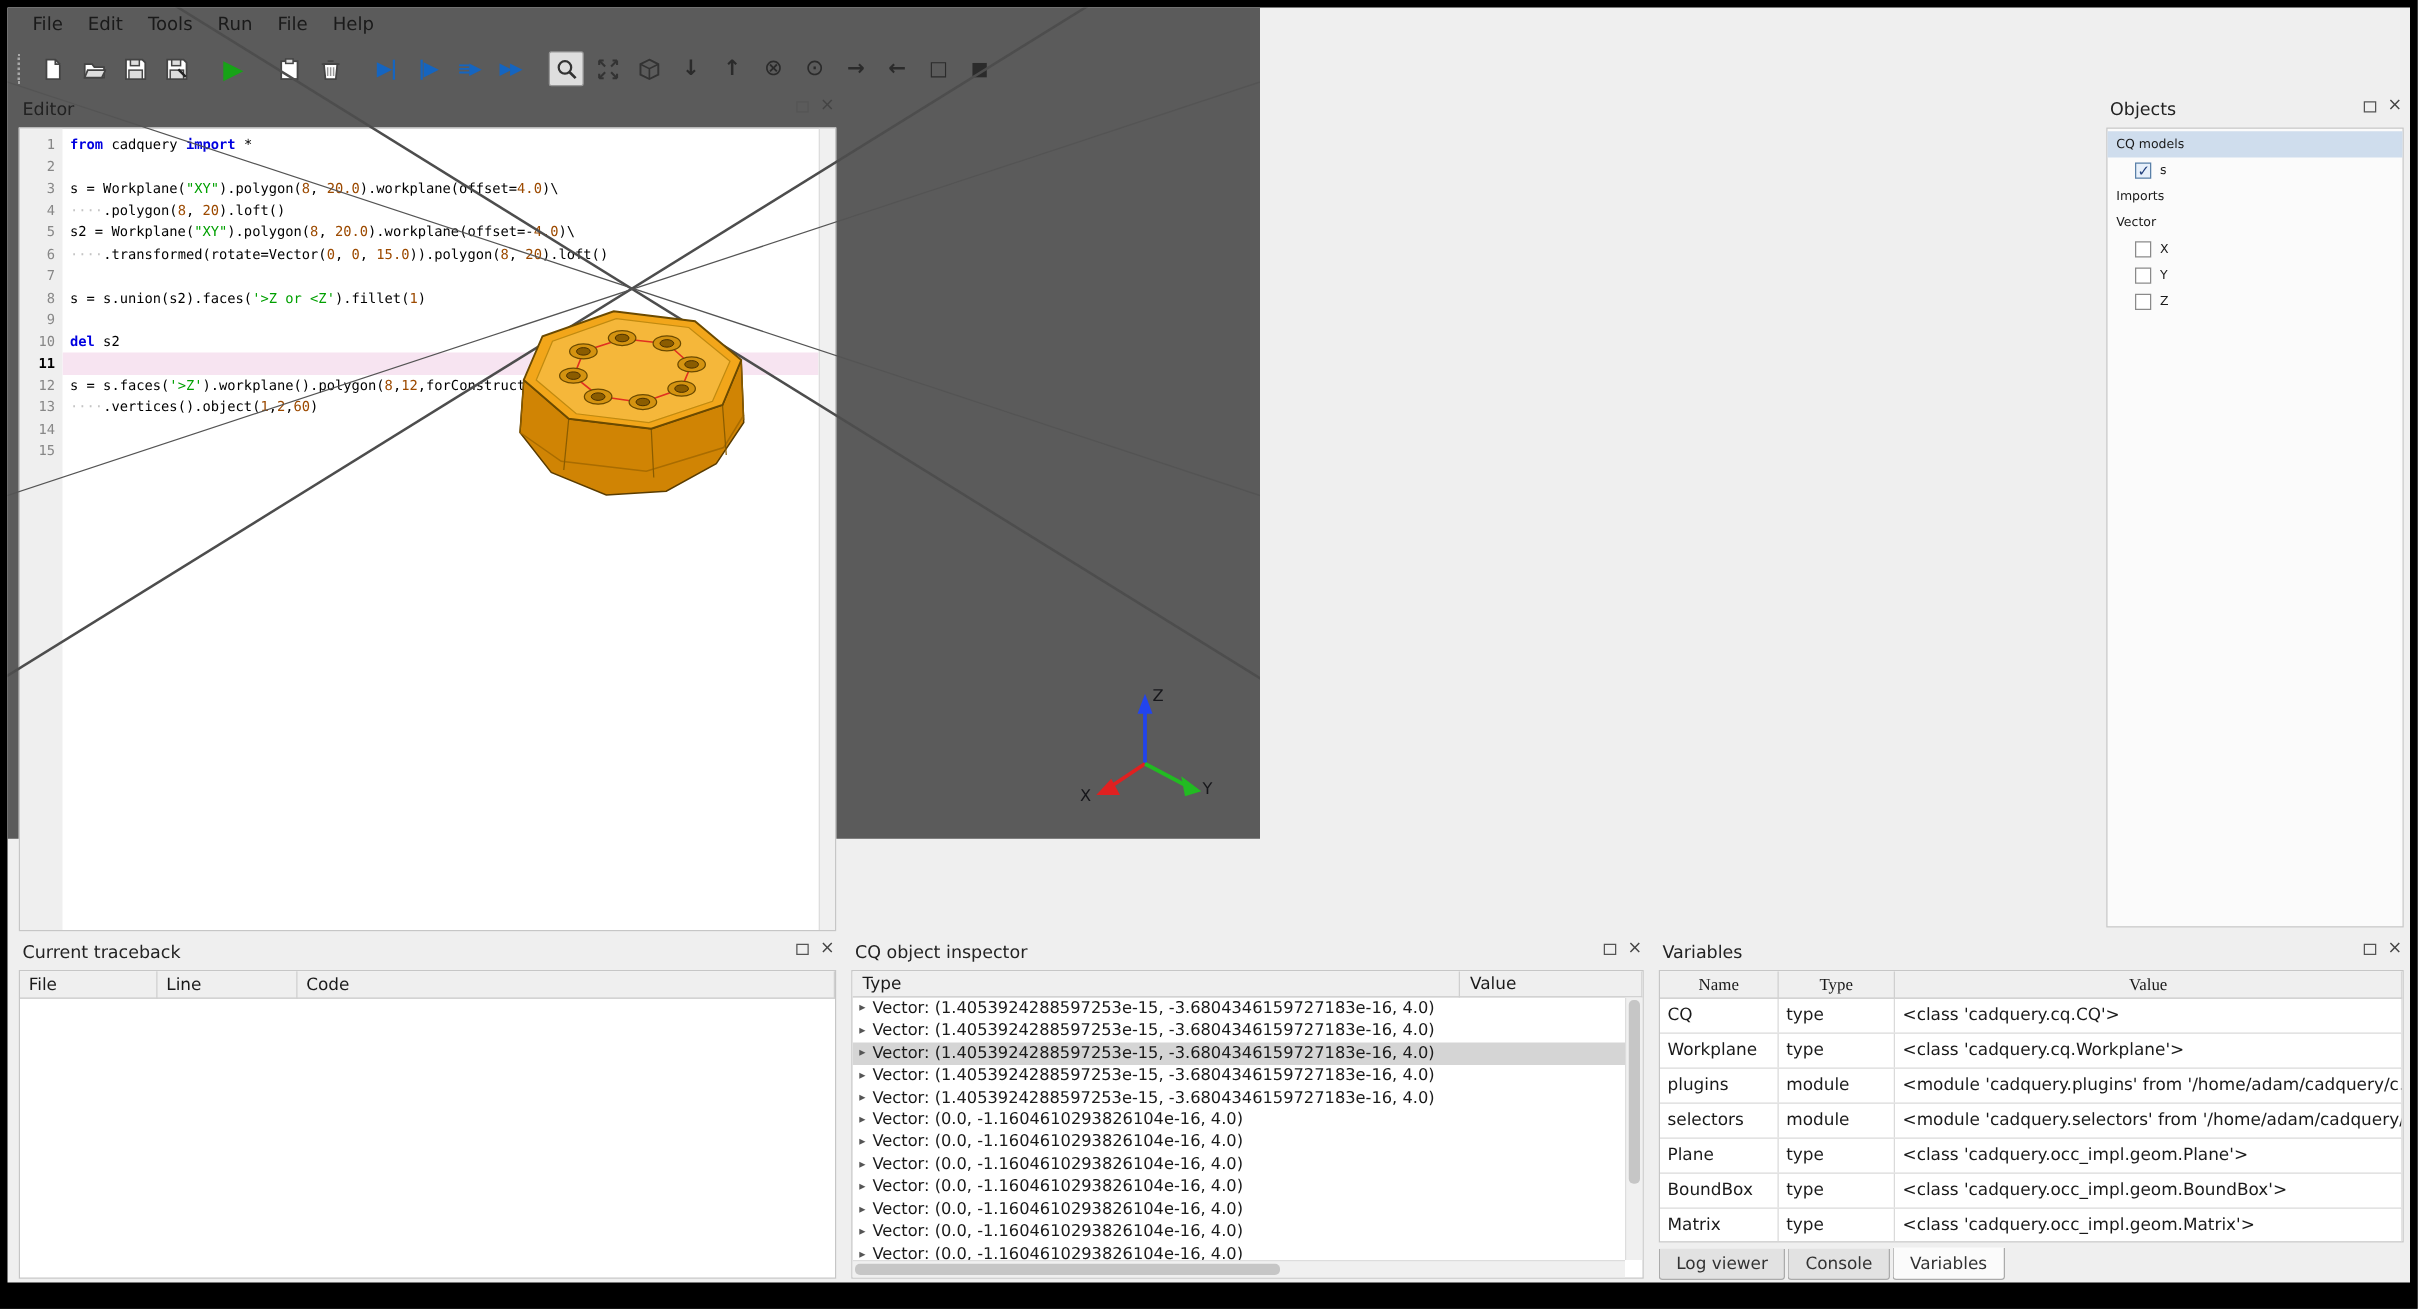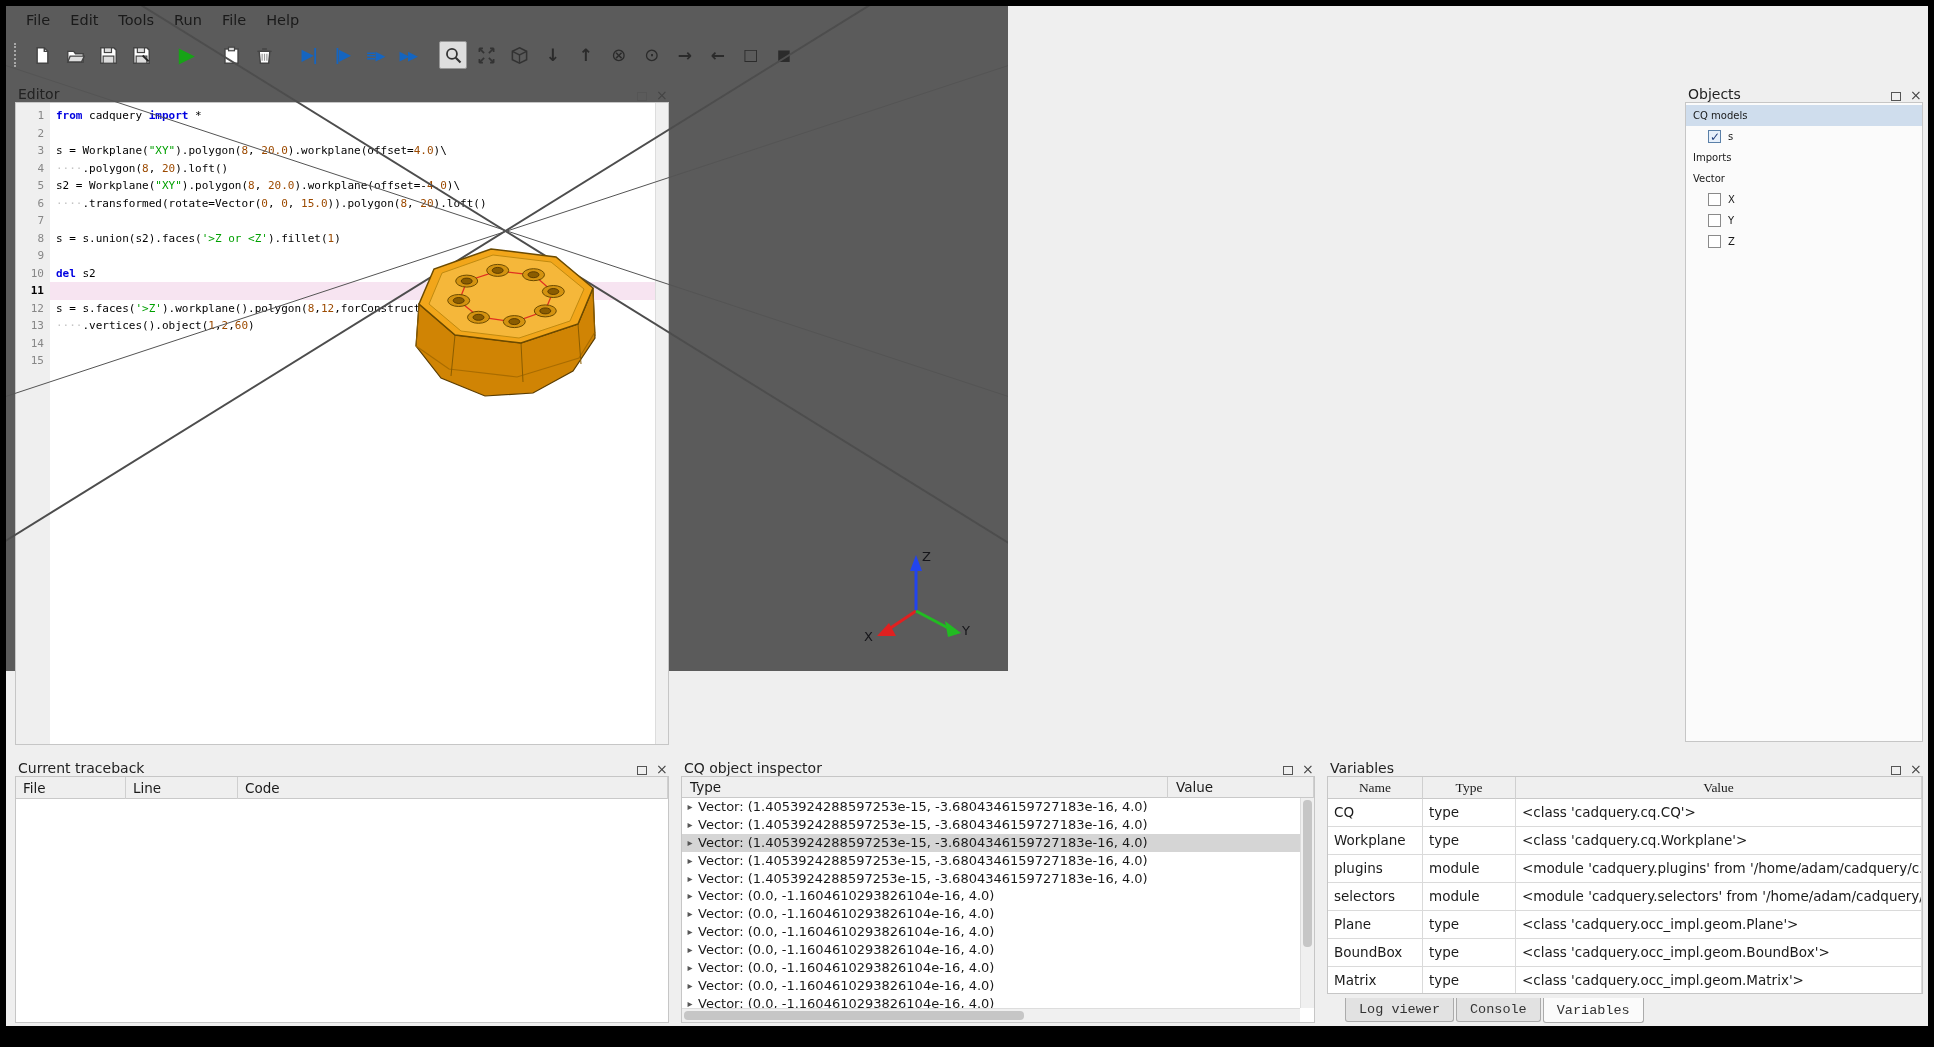--- a/index.html
+++ b/index.html
@@ -17,21 +17,21 @@
   .grip{width:6px;height:24px;border-left:2px dotted #a8a8a8;margin:0 8px 0 2px;}
   .ticons{display:flex;align-items:center;}
   .tool{width:28px;height:28px;display:flex;align-items:center;justify-content:center;margin-right:5px;font-size:16px;}
   .tool svg{width:19px;height:19px;}
   .tool .g{letter-spacing:-1.5px;line-height:1;}
   .tool.pressed{border:1px solid #979797;background:#dedede;border-radius:2px;}
   .tsep{width:12px;}
 
   
   .panel{position:absolute;}
-  .ptitle{height:22px;display:flex;align-items:flex-end;font-size:14px;color:#222;padding:0 6px;}
+  .ptitle{height:22px;display:flex;align-items:flex-start;font-size:14px;color:#222;padding:0 6px;}
   .pbtns{margin-left:auto;display:flex;gap:8px;align-items:center;}
   .pb{display:inline-block;}
   .pb-float{width:10px;height:9px;border:1px solid #555;}
   .pb-close{width:11px;height:11px;position:relative;}
   .pb-close::before{content:"×";position:absolute;left:1px;top:-4px;font-size:14px;color:#444;}
 
   
   .editor-panel{left:6px;top:74px;width:660px;height:668px;}
   .editor-body{position:absolute;left:3px;top:22px;right:3px;bottom:3px;background:#fff;border:1px solid #c6c6c6;display:flex;font-family:"DejaVu Sans Mono","Liberation Mono",monospace;font-size:11px;}
   .gutter{width:34px;background:#efefef;color:#878787;text-align:right;padding:4px 6px 0 0;}
@@ -85,21 +85,21 @@
   .ins-hscroll{position:absolute;left:0;right:14px;bottom:0;height:14px;background:#f0f0f0;border-top:1px solid #ddd;}
   .ins-hscroll .thumb{position:absolute;top:2px;bottom:2px;left:2px;width:55%;background:#c6c6c6;border-radius:4px;}
 
   
   .variables-panel{left:1318px;top:748px;width:602px;height:272px;}
   .var-table{position:absolute;left:3px;top:22px;right:3px;bottom:32px;background:#fff;border:1px solid #c6c6c6;overflow:hidden;font-size:13.5px;}
   .var-head{display:grid;grid-template-columns:95px 93px 1fr;height:22px;background:#efefef;border-bottom:1px solid #c9c9c9;}
   .vhcell{line-height:22px;text-align:center;border-right:1px solid #cfcfcf;font-family:Liberation Serif, serif;}
   .vrow{display:grid;grid-template-columns:95px 93px 1fr;height:28px;border-bottom:1px solid #dadada;}
   .vcell{line-height:27px;padding-left:6px;border-right:1px solid #dadada;white-space:nowrap;overflow:hidden;}
-  .tabs{position:absolute;left:21px;bottom:2px;height:28px;display:flex;align-items:center;font-family:Liberation Mono, monospace;}
+  .tabs{position:absolute;left:3px;bottom:2px;height:28px;display:flex;align-items:flex-end;}
   .tab{padding:4px 13px;font-size:13.5px;background:#e2e2e2;border:1px solid #ababab;border-top:none;margin-right:2px;border-radius:0 0 3px 3px;color:#333;}
   .tab.active{background:#fbfbfb;font-weight:normal;padding-top:5px;}
 </style>
 </head>
 <body>
 
 <div class="frame">
   <div class="window">
 
     <div class="menubar" id="menu-items">

